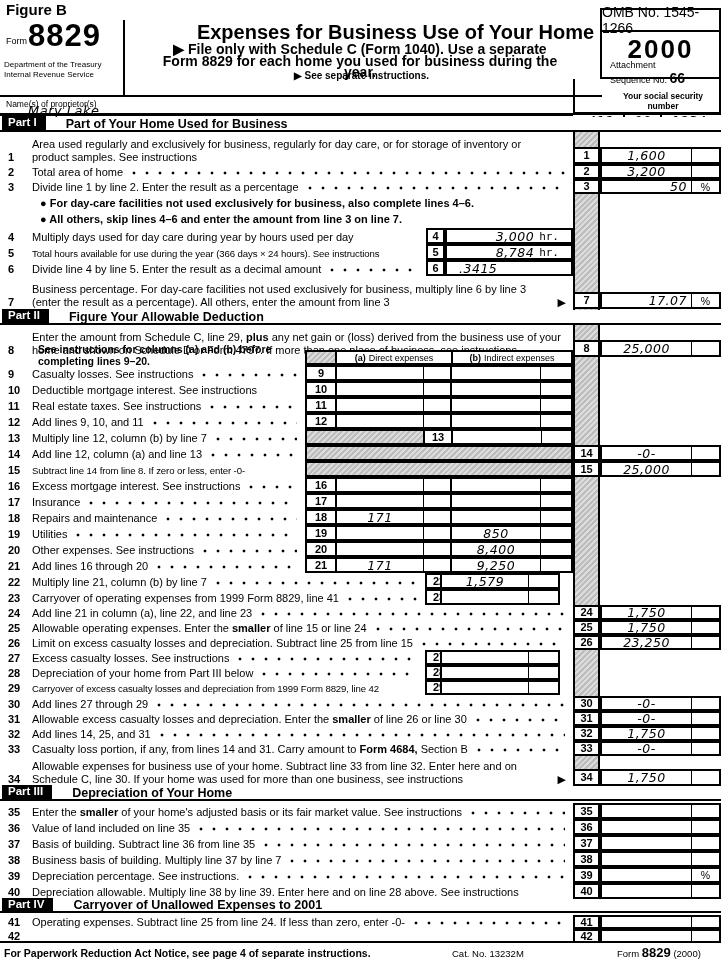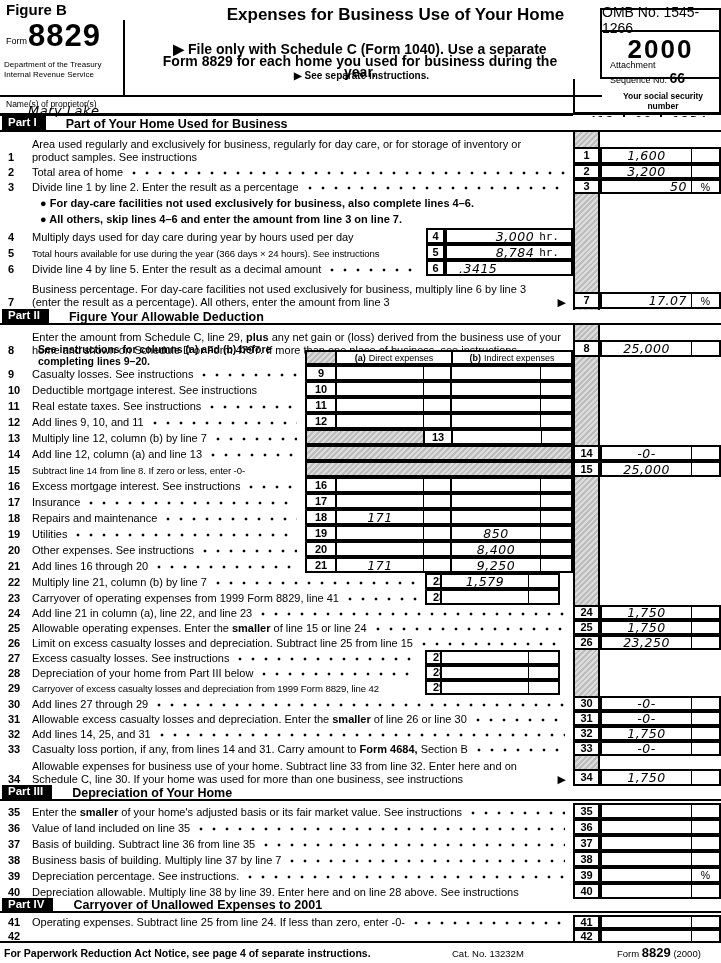--- a/index.html
+++ b/index.html
@@ -5,21 +5,21 @@
   html,body{margin:0;padding:0;background:#fff;}
   #page{position:relative;width:721px;height:963px;background:#fff;color:#000;
         font-family:"Liberation Sans",sans-serif;overflow:hidden;}
   
   .fig{position:absolute;left:6px;top:1px;font-size:15px;font-weight:bold;}
   .formword{position:absolute;left:6px;top:36px;font-size:9px;}
   .formnum{position:absolute;left:28px;top:18px;font-size:31px;font-weight:bold;letter-spacing:1px;}
   .dept{position:absolute;left:4px;font-size:8px;}
   .vline1{position:absolute;left:123px;top:20px;height:76px;border-left:2px solid #000;}
   .hline1{position:absolute;left:0;top:95px;width:602px;border-bottom:2.5px solid #000;}
-  .ctitle{position:absolute;left:123px;top:5px;width:545px;text-align:center;font-size:17px;font-weight:bold;}
+  .ctitle{position:absolute;left:123px;top:21px;width:545px;text-align:center;font-size:20px;font-weight:bold;}
   .csub1{position:absolute;left:160px;top:44px;width:400px;text-align:center;font-size:14px;font-weight:bold;line-height:11.5px;}
   .csub2{position:absolute;left:123px;top:70px;width:477px;text-align:center;font-size:10px;font-weight:bold;}
   .ombcell{position:absolute;left:600px;top:8px;width:121px;height:24px;border:2px solid #000;box-sizing:border-box;
            display:flex;align-items:center;justify-content:center;font-size:14px;}
   .yearcell{position:absolute;left:600px;top:32px;width:121px;height:47px;border-left:2px solid #000;border-right:2px solid #000;
            border-bottom:2.5px solid #000;box-sizing:border-box;}
   .year{position:absolute;left:0;top:2px;width:100%;text-align:center;font-size:26px;font-weight:bold;letter-spacing:2px;}
   .attach{position:absolute;left:8px;top:28px;font-size:9px;}
   .seq{position:absolute;left:8px;top:38px;font-size:9px;}
   .seqno{font-size:14px;font-weight:bold;}

